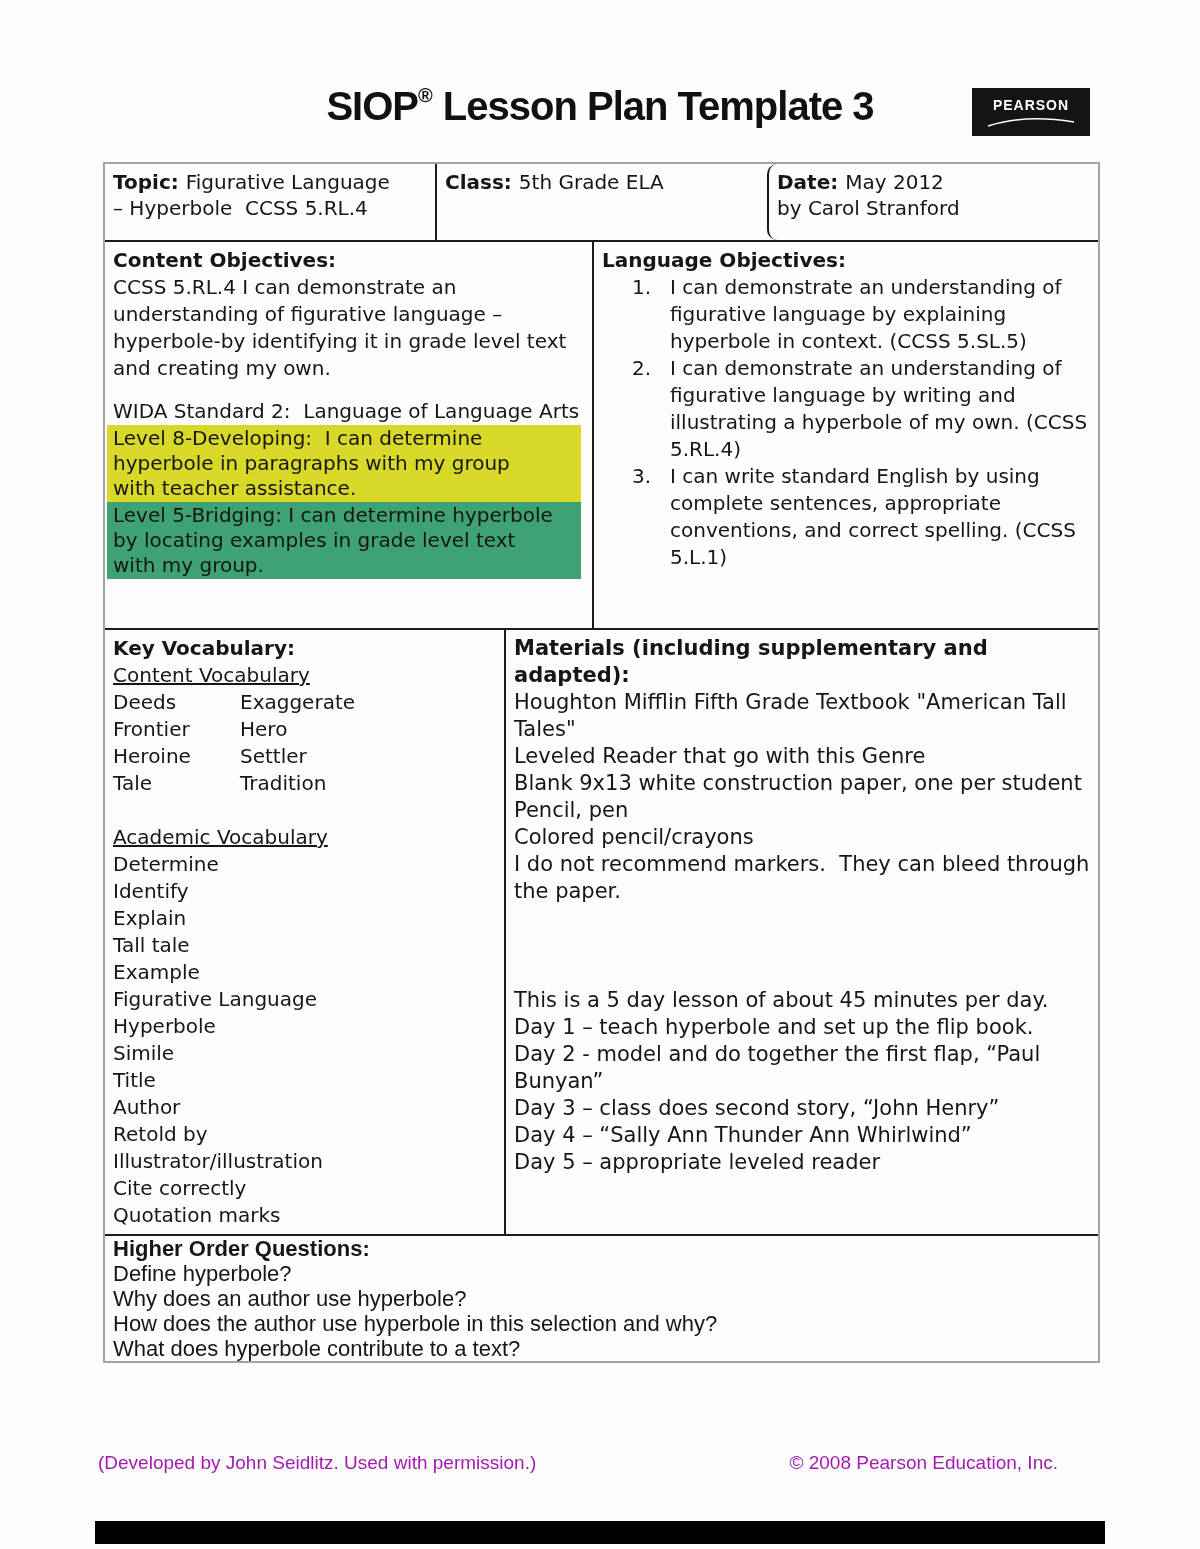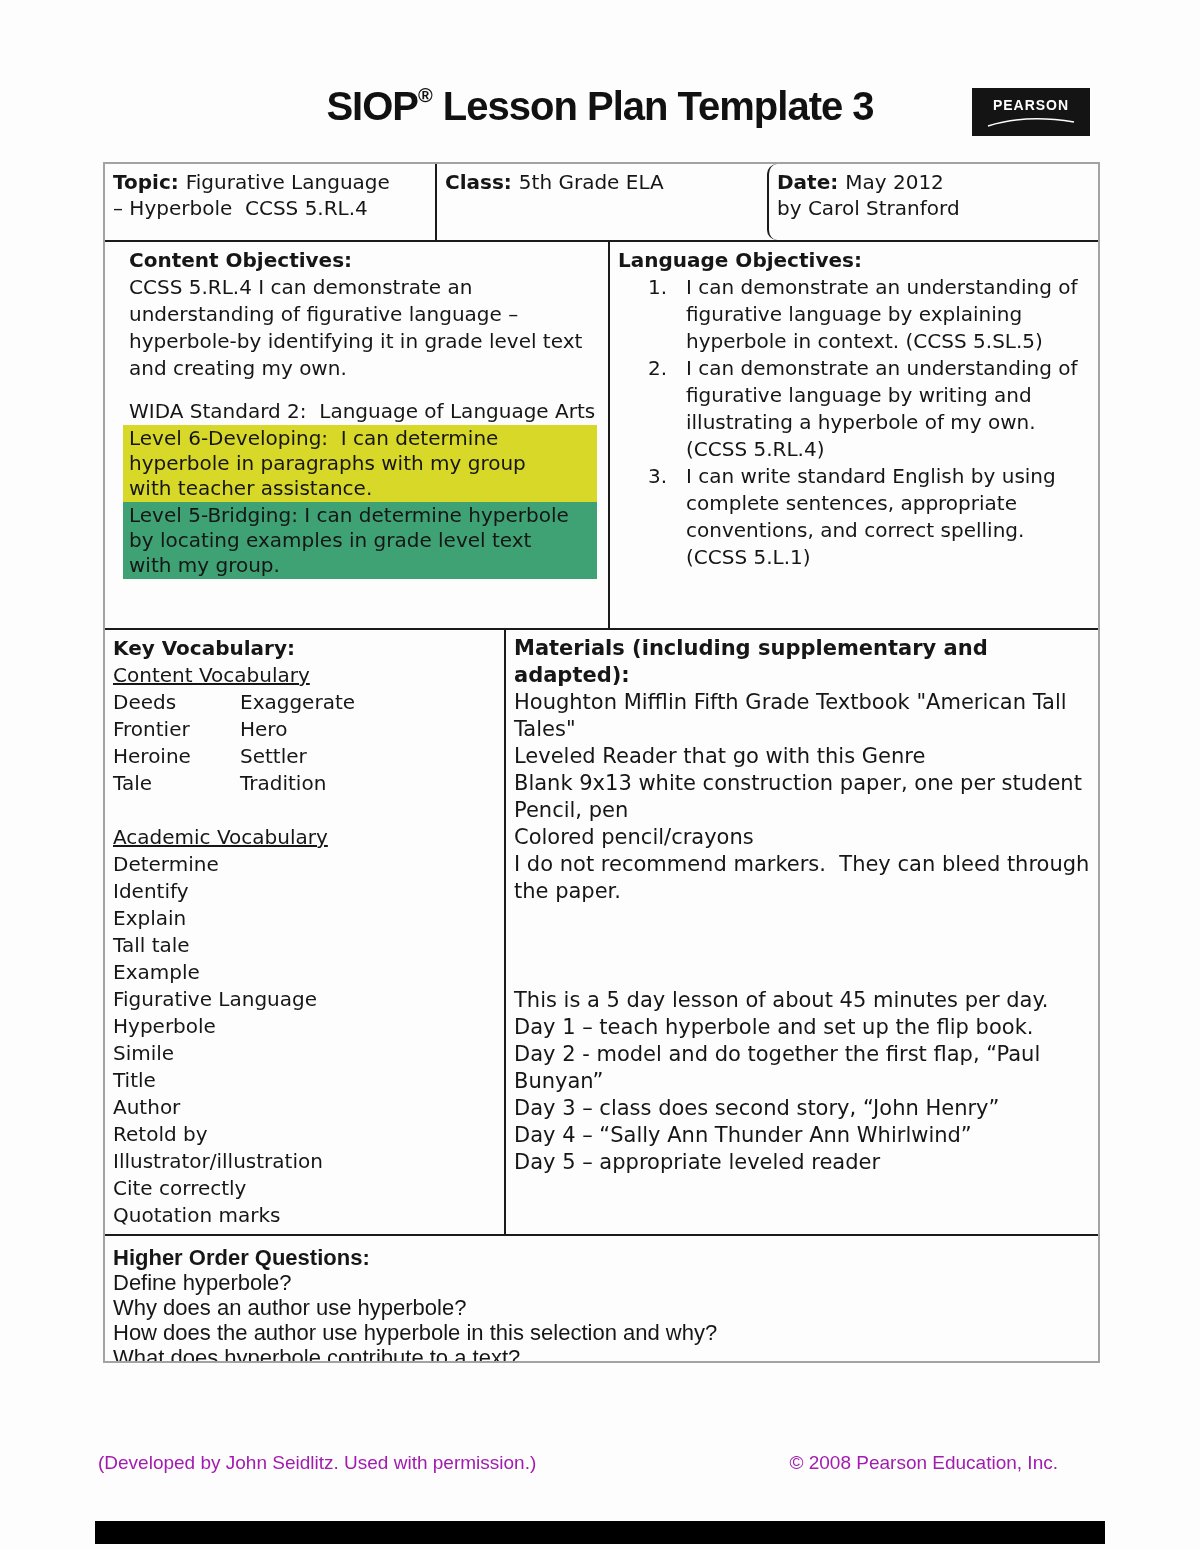--- a/index.html
+++ b/index.html
@@ -33,27 +33,27 @@
   
   .hl{margin-left:-6px;margin-right:3px;padding:1px 6px;}
   .hl-yellow{background:#d8d828;}
   .hl-green{background:#3ea274;}
   .hl .hl-inner{max-width:445px;line-height:25px;}
   
   .li{display:flex;padding-left:30px;}
   .num{width:38px;flex:0 0 38px;}
   .litext{max-width:424px;line-height:27px;}
   .c-lang{line-height:27px;}
-  .c-content{line-height:27px;margin-left:16px;}
+  .c-content{line-height:27px;}
   
   .v1{display:inline-block;width:127px;}
   .sub{text-decoration:underline;}
   .plan{margin-top:82px;}
   
-  .c-hoq{flex:1;font-family:"Liberation Sans",sans-serif;font-size:22px;line-height:25px;padding-top:9px;}
+  .c-hoq{flex:1;font-family:"Liberation Sans",sans-serif;font-size:22px;line-height:25px;padding-top:0;}
   
   .footer{position:absolute;left:98px;top:1452px;width:960px;display:flex;
           justify-content:space-between;font-family:"Liberation Sans",sans-serif;
           font-size:19px;color:#a21caf;}
   .bottom-bar{position:absolute;left:95px;top:1521px;width:1010px;height:23px;background:#000;}
 </style>
 </head>
 <body>
 
 <div class="page">
@@ -79,21 +79,21 @@
       </div>
     </div>
 
     <div class="row row2">
       <div class="cell c-content">
         <div class="hd">Content Objectives:</div>
         <div class="pre">CCSS 5.RL.4 I can demonstrate an understanding of figurative language – hyperbole-by identifying it in grade level text and creating my own.</div>
         <div class="spacer"></div>
         <div class="pre">WIDA Standard 2:  Language of Language Arts</div>
         <div class="hl hl-yellow" style="background: rgb(216, 216, 40);">
-          <div class="hl-inner pre">Level 6-Developing:  I can determine hyperbole in paragraphs with my group with teacher assistance.</div>
+          <div class="hl-inner pre">Level 8-Developing:  I can determine hyperbole in paragraphs with my group with teacher assistance.</div>
         </div>
         <div class="hl hl-green" style="background: rgb(62, 162, 116);">
           <div class="hl-inner pre">Level 5-Bridging: I can determine hyperbole by locating examples in grade level text with my group.</div>
         </div>
       </div>
       <div class="cell c-lang">
         <div class="hd">Language Objectives:</div>
         <div class="li">
             <span class="num">1.</span>
             <div class="litext">I can demonstrate an understanding of figurative language by explaining hyperbole in context. (CCSS 5.SL.5)</div>

